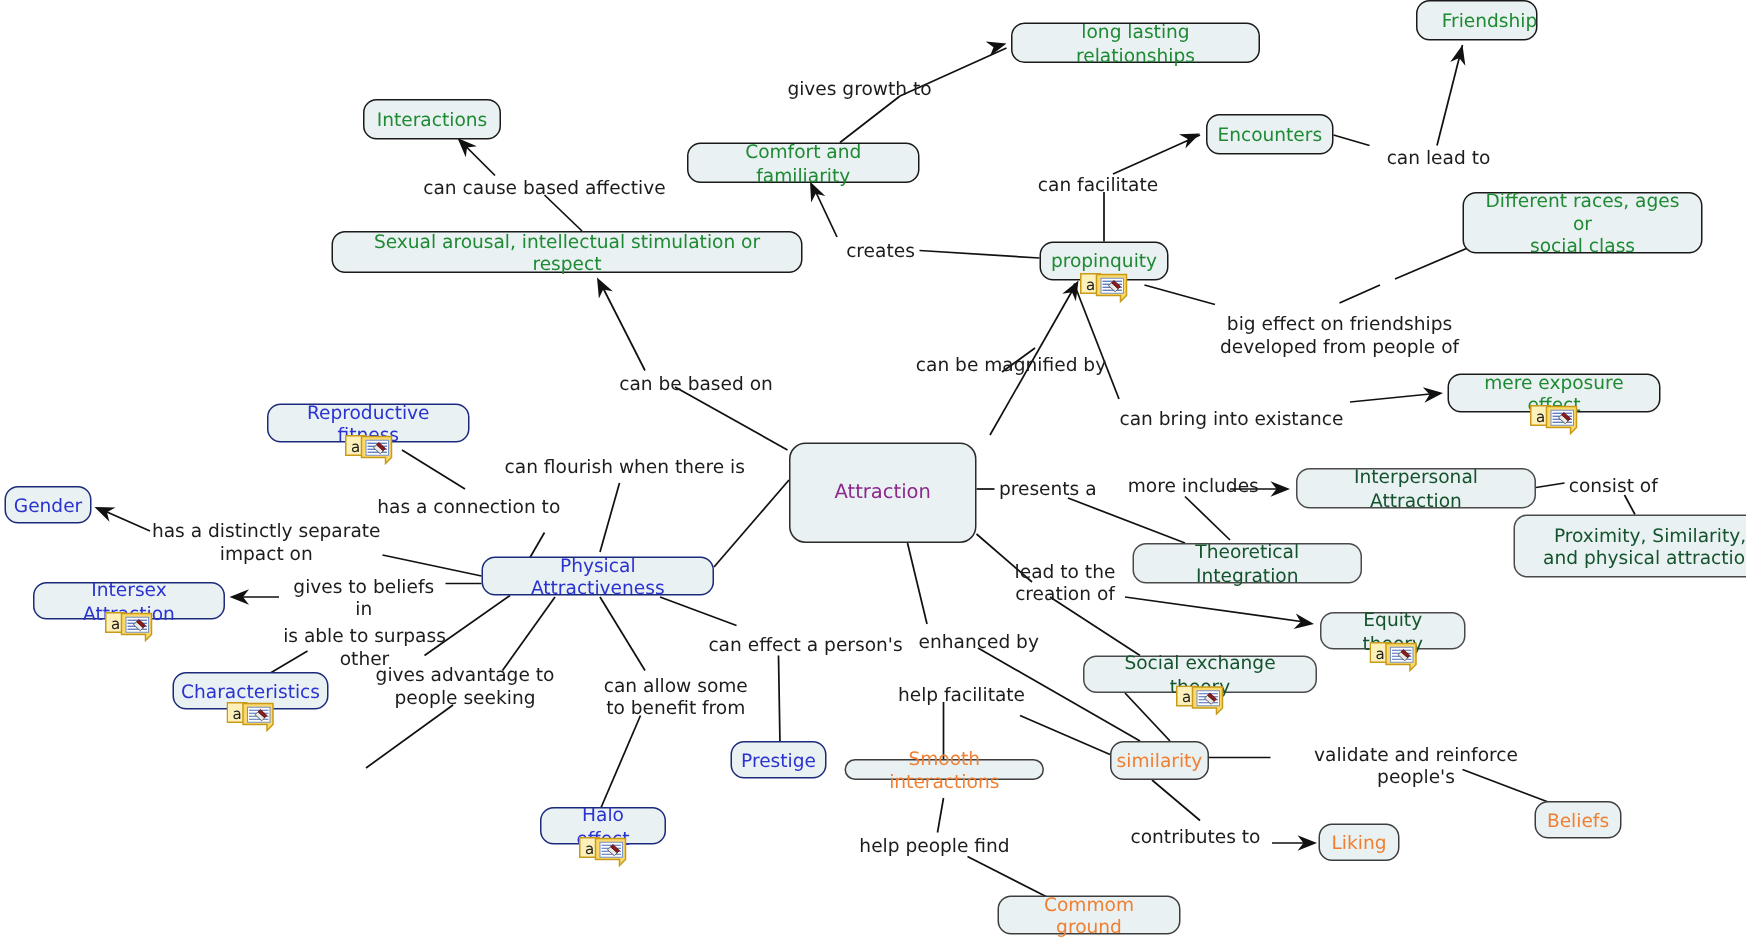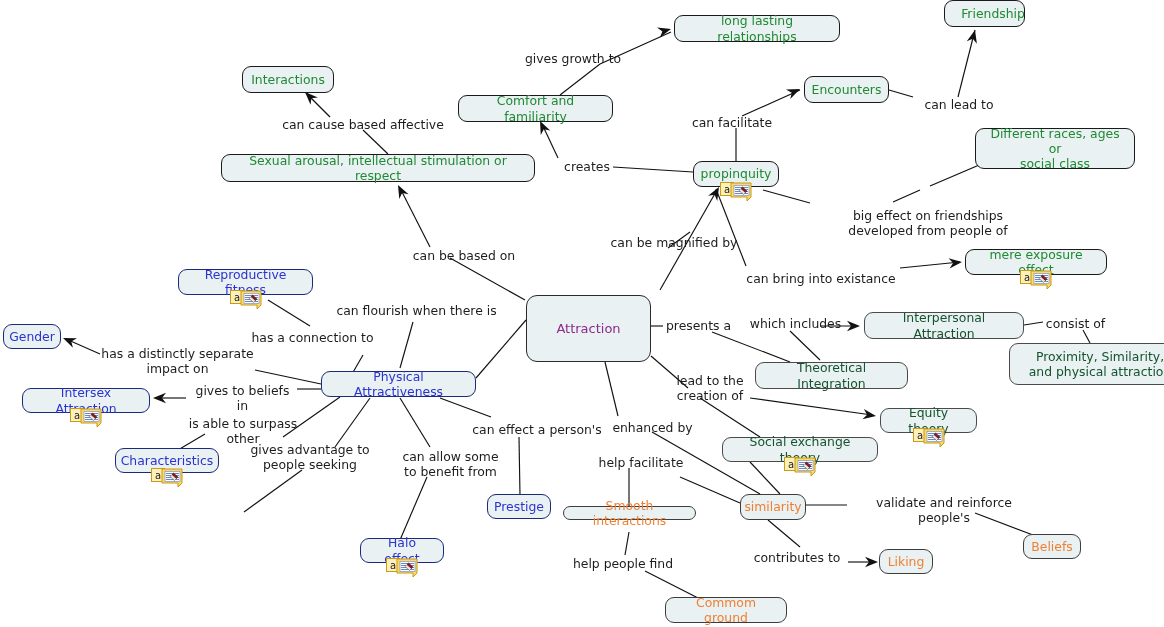--- a/index.html
+++ b/index.html
@@ -115,28 +115,28 @@
       <path d="M 848 562 L 875 562" stroke="#111111" stroke-width="1.15" fill="none"></path>
       <path d="M 0 0 L -13 -5.2 L -9 0 L -13 5.2 Z" fill="#111111" transform="translate(878,562) rotate(0)"></path>
       <path d="M 806 505 L 847 505" stroke="#111111" stroke-width="1.15" fill="none"></path>
       <path d="M 975 513 L 1033 535" stroke="#111111" stroke-width="1.15" fill="none"></path>
     </svg>
 <div class="lbl" style="left: 523px; top: 52px; width: 100px;">gives growth to</div>
     <div class="lbl" style="left: 921px; top: 98px; width: 76px;">can lead to</div>
     <div class="lbl" style="left: 688px; top: 116px; width: 88px;">can facilitate</div>
     <div class="lbl" style="left: 282px; top: 118px; width: 162px;">can cause based affective</div>
     <div class="lbl" style="left: 561px; top: 160px; width: 52px;">creates</div>
-    <div class="lbl" style="left: 848px; top: 209px; width: 160px; text-align: center;">big effect on friendships
+    <div class="lbl" style="left: 813px; top: 209px; width: 160px; text-align: center;">big effect on friendships
 developed from people of</div>
     <div class="lbl" style="left: 410px; top: 249px; width: 108px;">can be based on</div>
     <div class="lbl" style="left: 610px; top: 236px; width: 128px;">can be magnified by</div>
     <div class="lbl" style="left: 745px; top: 272px; width: 152px;">can bring into existance</div>
     <div class="lbl" style="left: 250px; top: 331px; width: 125px;">has a connection to</div>
     <div class="lbl" style="left: 334px; top: 304px; width: 165px;">can flourish when there is</div>
-    <div class="lbl" style="left: 748px; top: 317px; width: 95px;">which includes</div>
+    <div class="lbl" style="left: 748px; top: 317px; width: 95px;">more includes</div>
     <div class="lbl" style="left: 1043px; top: 317px; width: 65px;">consist of</div>
     <div class="lbl" style="left: 663px; top: 319px; width: 71px;">presents a</div>
     <div class="lbl" style="left: 100px; top: 347px; width: 155px;">has a distinctly separate
 impact on</div>
     <div class="lbl" style="left: 190px; top: 384px; width: 105px;">gives to beliefs in</div>
     <div class="lbl" style="left: 670px; top: 374px; width: 80px;">lead to the
 creation of</div>
     <div class="lbl" style="left: 171px; top: 417px; width: 144px;">is able to surpass other</div>
     <div class="lbl" style="left: 470px; top: 423px; width: 134px;">can effect a person's</div>
     <div class="lbl" style="left: 612px; top: 421px; width: 81px;">enhanced by</div>

